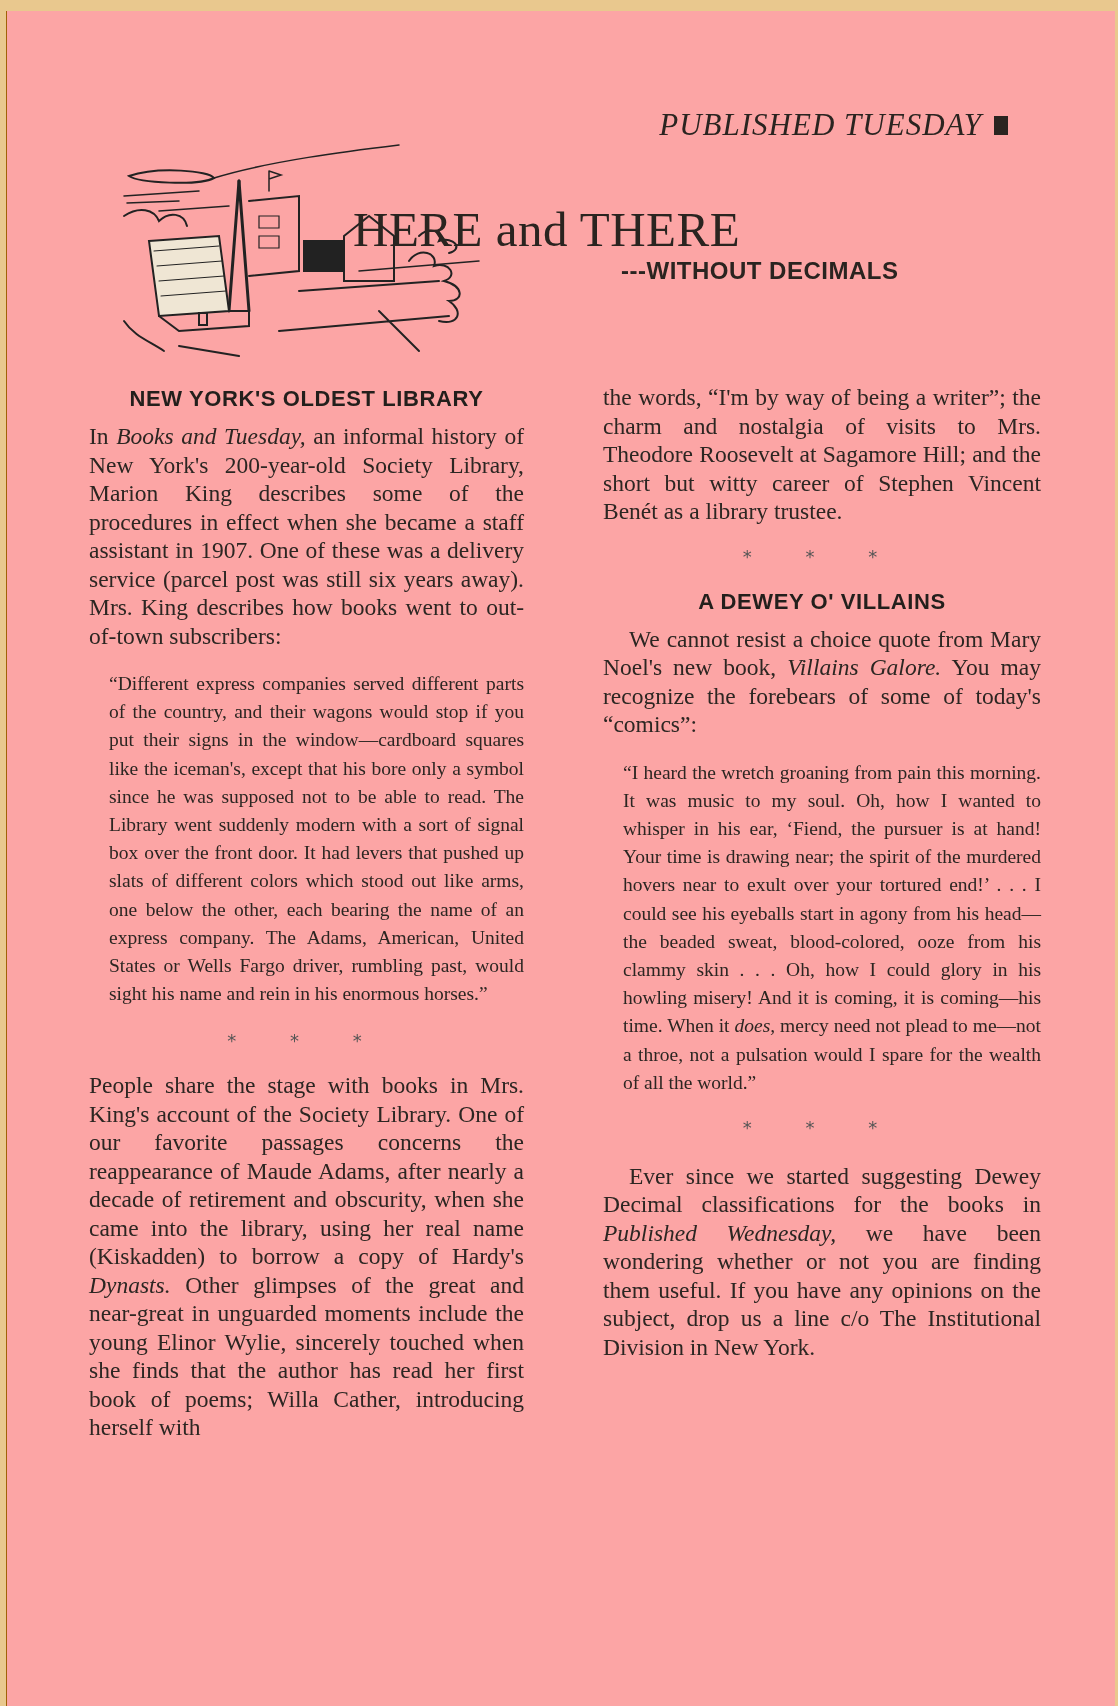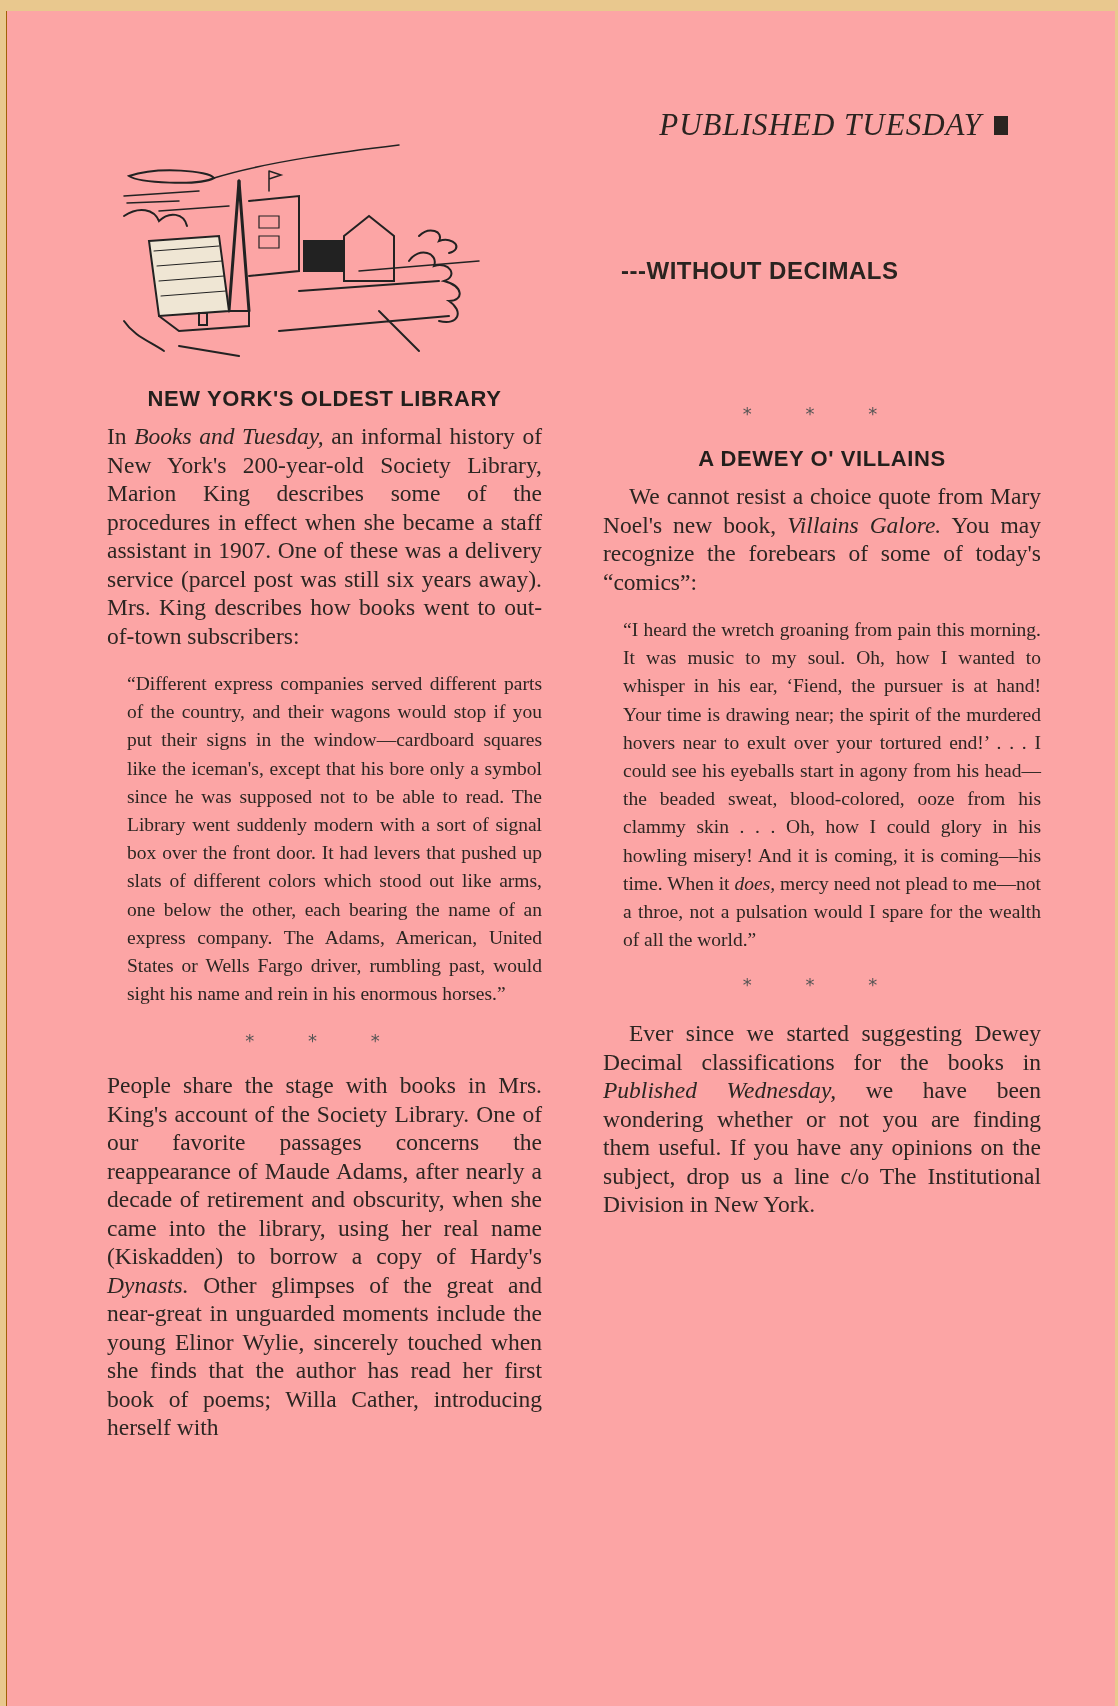--- a/index.html
+++ b/index.html
@@ -25,21 +25,21 @@
   .title {
     position:absolute; left:346px; top:190px;
     font-family:"Liberation Serif", serif; font-size:49px; color:#2a2420; letter-spacing:0.5px;
   }
   .subtitle {
     position:absolute; left:614px; top:246px;
     font-family:"Liberation Sans", sans-serif; font-weight:bold;
     font-size:24px; color:#2a2420; letter-spacing:0.5px;
   }
   .col { position:absolute; }
-  .col-left { left:100px; top:375px; width:435px; }
+  .col-left { left:82px; top:375px; width:435px; }
   .col-right { left:596px; top:372px; width:438px; }
   .head {
     font-family:"Liberation Sans", sans-serif; font-weight:bold; text-align:center;
     font-size:22px; letter-spacing:0.6px; color:#231f1c; margin:0 0 10px 0;
   }
   p { margin:0; text-align:justify; font-family:"Liberation Serif", serif; }
   .body { font-size:23.5px; line-height:28.5px; }
   .quote { font-size:19.5px; line-height:28.2px; margin:20px 0 0 20px; }
   .indent { text-indent:26px; }
   .stars {
@@ -77,31 +77,33 @@
       <rect x="185" y="100" width="40" height="30" fill="#222"></rect>
       <path d="M225 95 L 250 75 L 275 95 L 275 140 L 225 140 Z"></path>
       <path d="M180 150 L 320 140 M160 190 L 330 175 M260 170 L 300 210"></path>
       <path d="M240 130 L 360 120" stroke-width="1.5"></path>
       <path d="M290 120 C 300 105, 320 112, 315 125 C 330 120, 340 135, 325 140 C 345 145, 345 160, 330 160 C 345 170, 340 185, 320 180"></path>
       <path d="M300 95 C 310 85, 325 90, 320 100 C 335 95, 345 108, 330 112"></path>
       <path d="M5 180 C 15 195, 30 200, 45 210 M60 205 L 120 215"></path>
     </g>
   </svg>
 
+  <div class="title">HERE and THERE</div>
   <div class="subtitle">---WITHOUT DECIMALS</div>
 
   <div class="col col-left">
     <h2 class="head">NEW YORK'S OLDEST LIBRARY</h2>
     <p class="body"><span>In </span><i>Books and Tuesday,</i><span> an informal history of New York's 200-year-old Society Library, Marion King describes some of the procedures in effect when she became a staff assistant in 1907. One of these was a delivery service (parcel post was still six years away). Mrs. King describes how books went to out-of-town subscribers:</span></p>
     <p class="quote">“Different express companies served different parts of the country, and their wagons would stop if you put their signs in the window—cardboard squares like the iceman's, except that his bore only a symbol since he was supposed not to be able to read. The Library went suddenly modern with a sort of signal box over the front door. It had levers that pushed up slats of different colors which stood out like arms, one below the other, each bearing the name of an express company. The Adams, American, United States or Wells Fargo driver, rumbling past, would sight his name and rein in his enormous horses.”</p>
     <div class="stars" style="margin:22px 0 20px 0;">* * *</div>
     <p class="body"><span>People share the stage with books in Mrs. King's account of the Society Library. One of our favorite passages concerns the reappearance of Maude Adams, after nearly a decade of retirement and obscurity, when she came into the library, using her real name (Kiskadden) to borrow a copy of Hardy's </span><i>Dynasts.</i><span> Other glimpses of the great and near-great in unguarded moments include the young Elinor Wylie, sincerely touched when she finds that the author has read her first book of poems; Willa Cather, introducing herself with</span></p>
   </div>
 
   <div class="col col-right">
+    <p class="body">the words, “I'm by way of being a writer”; the charm and nostalgia of visits to Mrs. Theodore Roosevelt at Sagamore Hill; and the short but witty career of Stephen Vincent Benét as a library trustee.</p>
     <div class="stars" style="margin:20px 0 22px 0;">* * *</div>
     <h2 class="head">A DEWEY O' VILLAINS</h2>
     <p class="body indent"><span>We cannot resist a choice quote from Mary Noel's new book, </span><i>Villains Galore.</i><span> You may recognize the forebears of some of today's “comics”:</span></p>
     <p class="quote"><span>“I heard the wretch groaning from pain this morning. It was music to my soul. Oh, how I wanted to whisper in his ear, ‘Fiend, the pursuer is at hand! Your time is drawing near; the spirit of the murdered hovers near to exult over your tortured end!’ . . . I could see his eyeballs start in agony from his head—the beaded sweat, blood-colored, ooze from his clammy skin . . . Oh, how I could glory in his howling misery! And it is coming, it is coming—his time. When it </span><i>does,</i><span> mercy need not plead to me—not a throe, not a pulsation would I spare for the wealth of all the world.”</span></p>
     <div class="stars" style="margin:20px 0 24px 0;">* * *</div>
     <p class="body indent"><span>Ever since we started suggesting Dewey Decimal classifications for the books in </span><i>Published Wednesday,</i><span> we have been wondering whether or not you are finding them useful. If you have any opinions on the subject, drop us a line c/o The Institutional Division in New York.</span></p>
   </div>
 
 </div>
 

